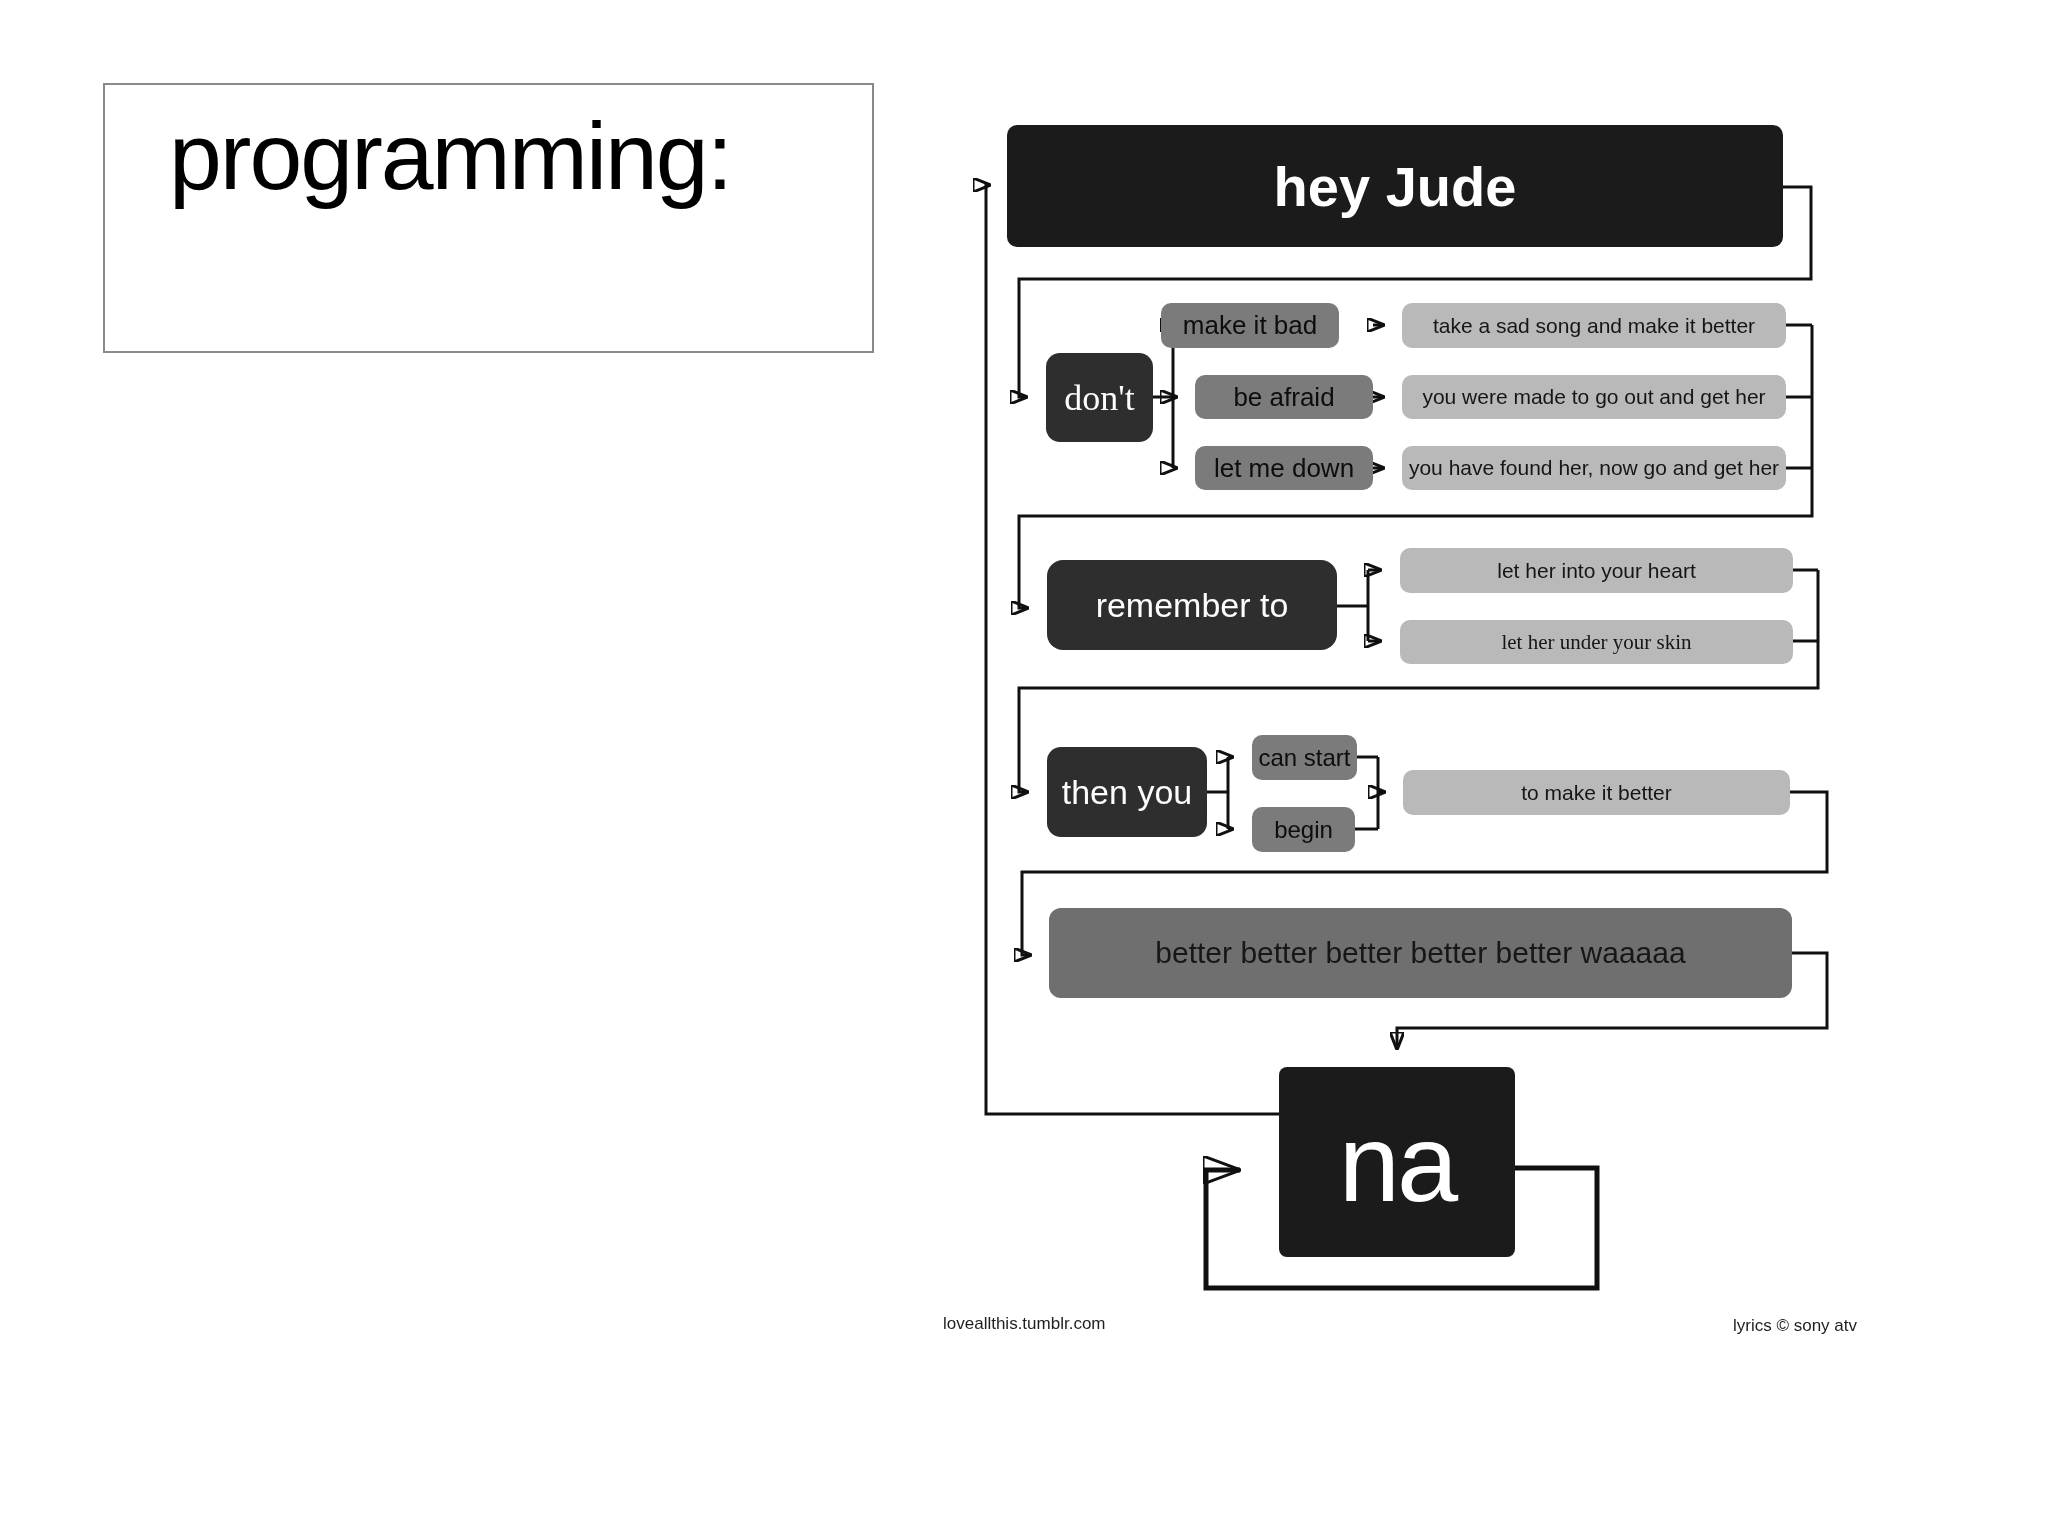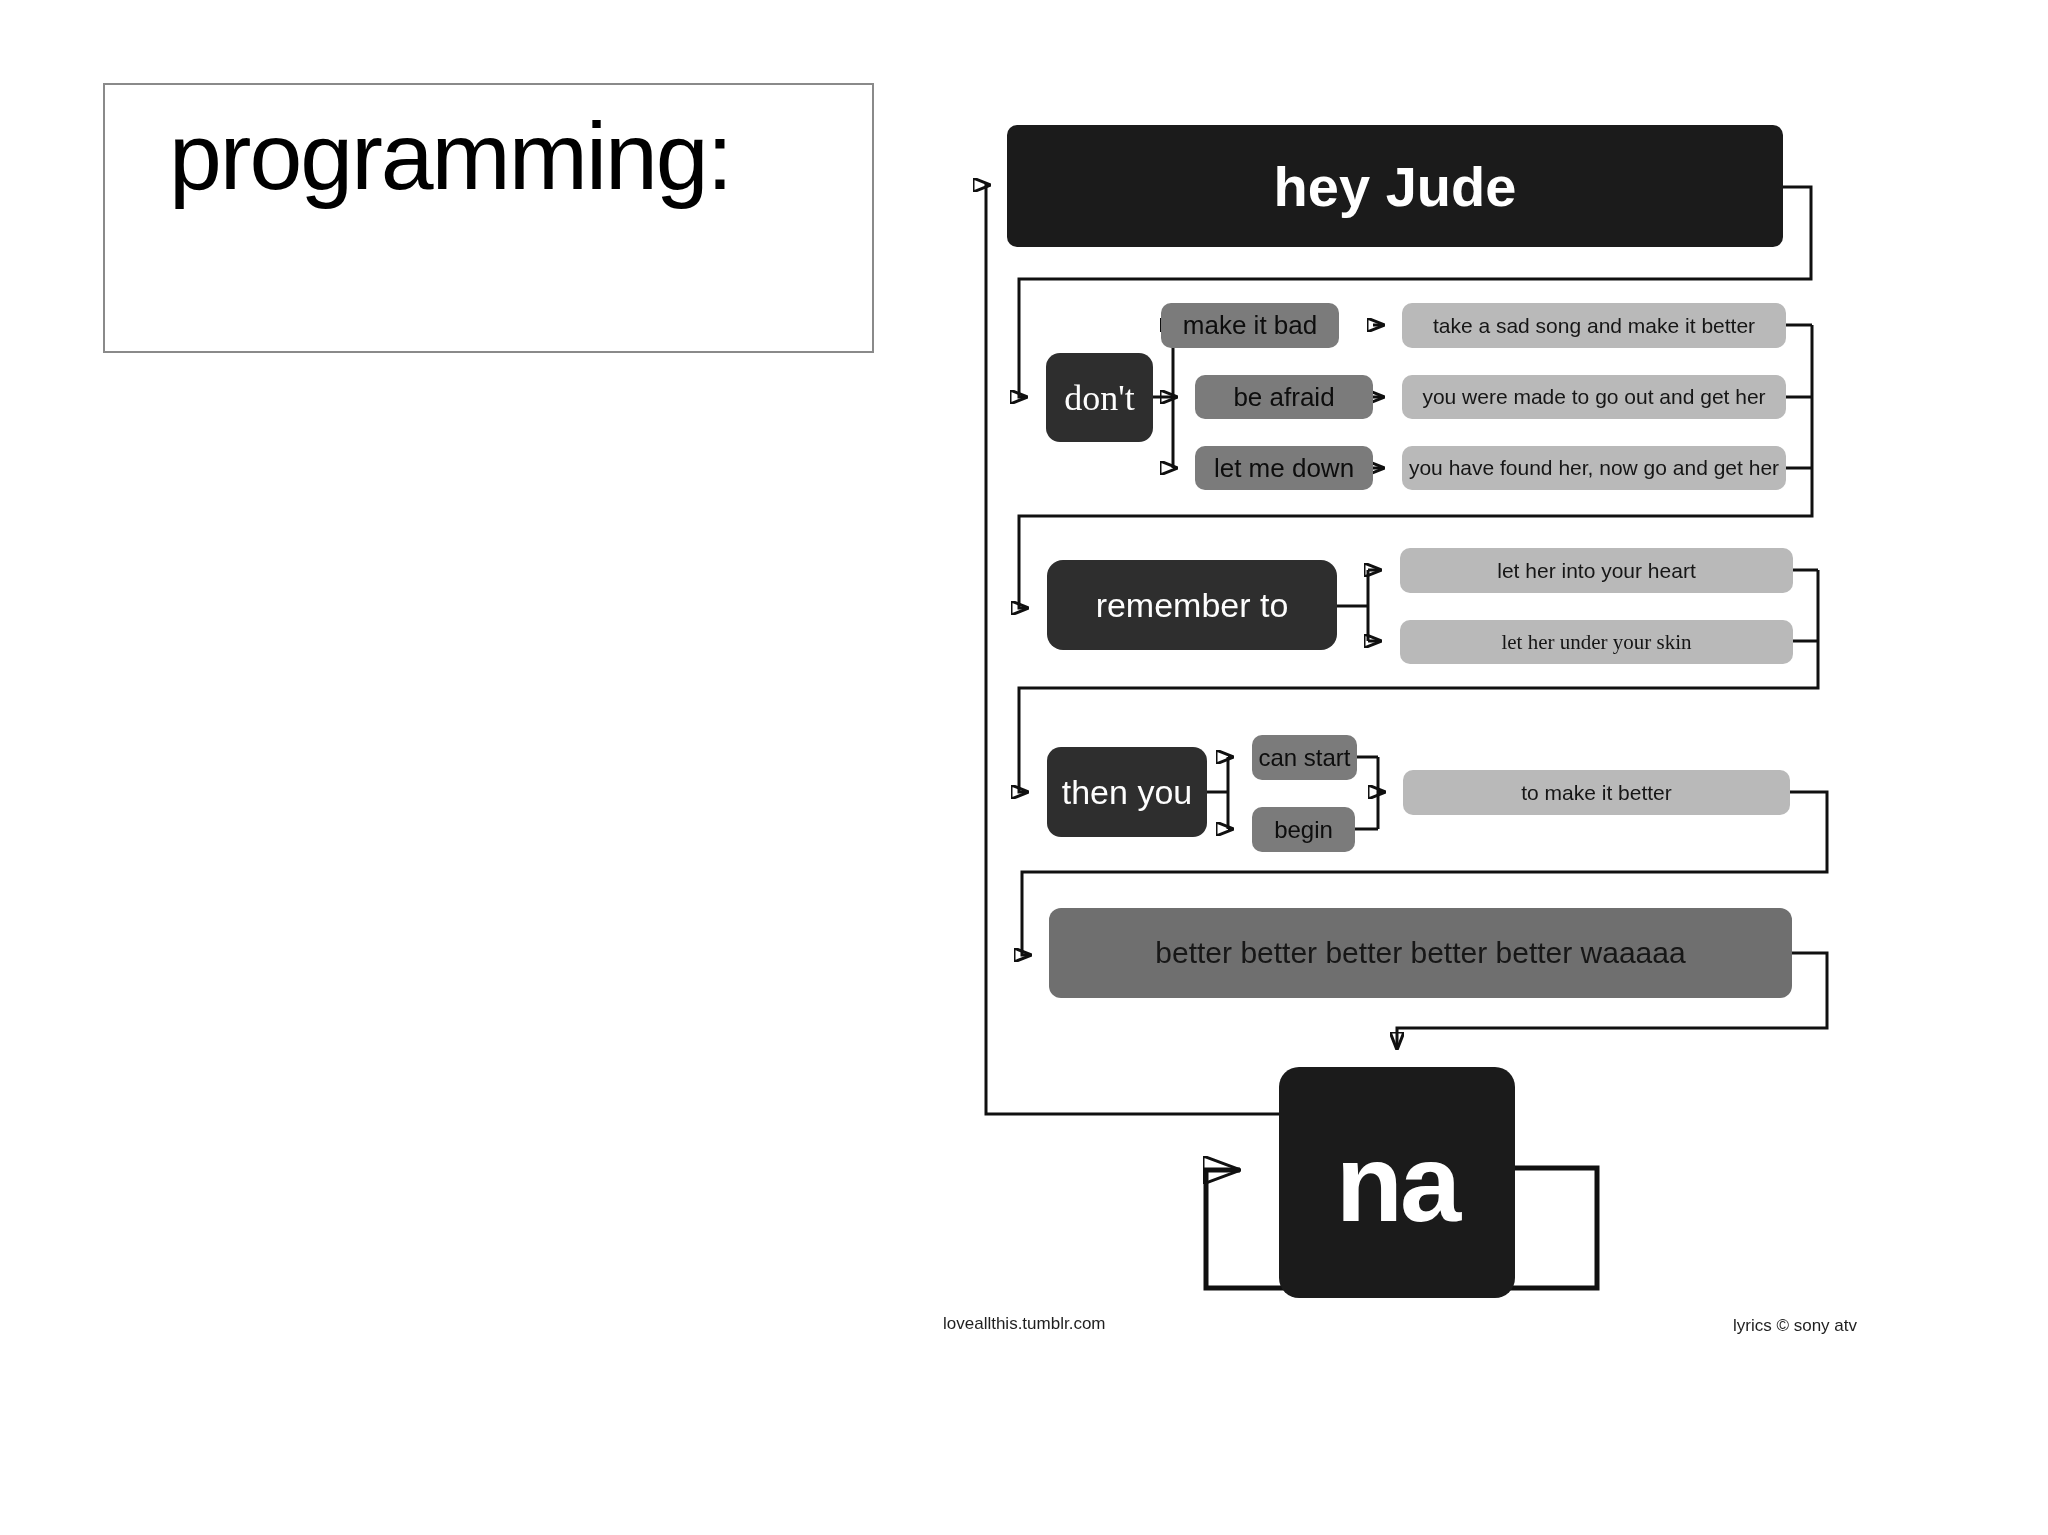--- a/index.html
+++ b/index.html
@@ -35,21 +35,21 @@
   .light2{left:1402px;top:375px;width:384px;height:44px;border-radius:10px;font-size:21px;}
   .light3{left:1402px;top:446px;width:384px;height:44px;border-radius:10px;font-size:21px;}
   .remember{left:1047px;top:560px;width:290px;height:90px;border-radius:16px;font-size:34px;}
   .light4{left:1400px;top:548px;width:393px;height:45px;border-radius:10px;font-size:21px;}
   .light5{left:1400px;top:620px;width:393px;height:44px;border-radius:10px;font-size:21px;font-family:Liberation Serif, serif;}
   .thenyou{left:1047px;top:747px;width:160px;height:90px;border-radius:14px;font-size:34px;}
   .canstart{left:1252px;top:735px;width:105px;height:45px;border-radius:10px;font-size:24px;}
   .begin{left:1252px;top:807px;width:103px;height:45px;border-radius:10px;font-size:24px;}
   .tomake{left:1403px;top:770px;width:387px;height:45px;border-radius:10px;font-size:21px;}
   .chorus{left:1049px;top:908px;width:743px;height:90px;border-radius:12px;font-size:30px;}
-  .na{left:1279px;top:1067px;width:236px;height:231px;border-radius:20px;font-size:110px;font-weight:bold;letter-spacing:-3px;}
+  .na{left:1279px;top:1067px;width:236px;height:190px;border-radius:8px;font-size:110px;font-weight:normal;letter-spacing:-3px;}
   
   .wires{position:absolute;left:0;top:0;width:2048px;height:1535px;}
   .wires path{stroke:#101010;stroke-width:3;fill:none;}
   .wires path.thick{stroke-width:5;}
   
   .credit{position:absolute;font-size:17px;color:#1f1f1f;white-space:nowrap;}
   .credit-left{left:943px;top:1314px;}
   .credit-right{left:1733px;top:1316px;text-align:center;}
 </style>
 </head>

